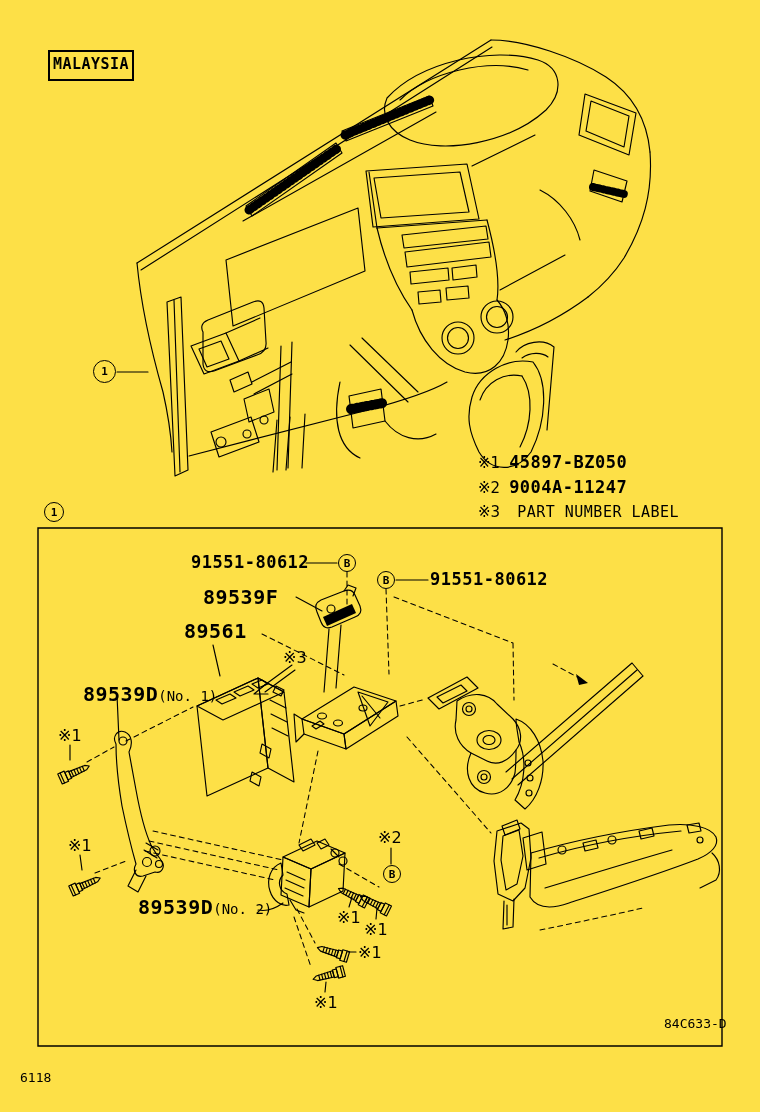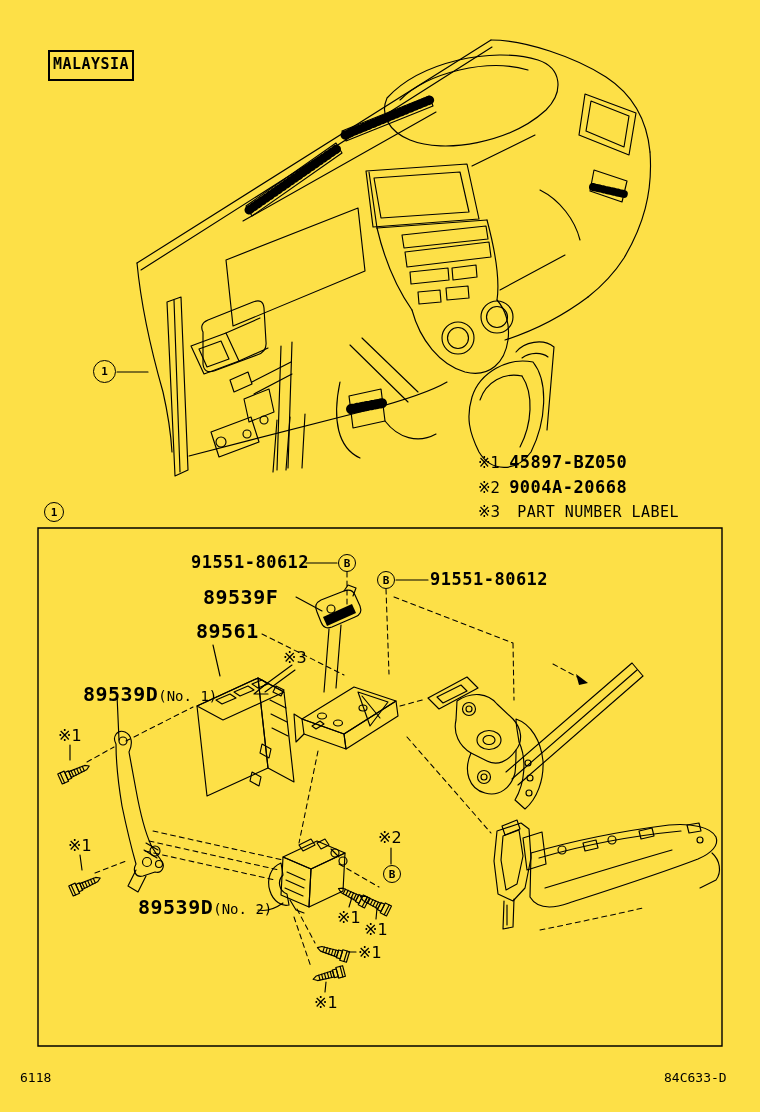--- a/index.html
+++ b/index.html
@@ -308,31 +308,31 @@
 <div class="abs circle" style="left:44px;top:502px;width:20px;height:20px;">
       <span>1</span>
     </div>
 
 <div class="abs noterow" style="left:478px;top:452px;">
   <span class="nmk">※1</span>
   <span class="nval">45897-BZ050</span>
 </div>
 <div class="abs noterow" style="left:478px;top:477px;">
   <span class="nmk">※2</span>
-  <span class="nval">9004A-20668</span>
+  <span class="nval">9004A-11247</span>
 </div>
 <div class="abs noterow" style="left:478px;top:503px;">
   <span class="nmk">※3</span>
   <span class="nval3">PART NUMBER LABEL</span>
 </div>
 
 <div class="abs pn" style="left:191px;top:552px;">91551-80612</div>
 <div class="abs pn" style="left:430px;top:569px;">91551-80612</div>
 <div class="abs pnl" style="left:203px;top:585px;">89539F</div>
-<div class="abs pnl" style="left:196px;top:619px;">89561</div>
+<div class="abs pnl" style="left:184px;top:619px;">89561</div>
 <div class="abs" style="left:83px;top:682px;">
   <span class="pnl">89539D</span><span class="sfx">(No. 1)</span>
 </div>
 <div class="abs" style="left:138px;top:895px;">
   <span class="pnl">89539D</span><span class="sfx">(No. 2)</span>
 </div>
 
 <div class="abs mk" style="left:58px;top:726px;">※1</div>
 <div class="abs mk" style="left:68px;top:836px;">※1</div>
 <div class="abs mk" style="left:337px;top:908px;">※1</div>
@@ -346,15 +346,15 @@
       <span>B</span>
     </div>
 <div class="abs circle" style="left:377px;top:571px;width:18px;height:18px;">
       <span>B</span>
     </div>
 <div class="abs circle" style="left:383px;top:865px;width:18px;height:18px;">
       <span>B</span>
     </div>
 
 <div class="abs foot" style="left:20px;top:1070px;">6118</div>
-<div class="abs foot" style="left:664px;top:1070px;">84C633-D</div>
+<div class="abs foot" style="left:664px;top:1016px;">84C633-D</div>
 
 </div>
 
 </body></html>

